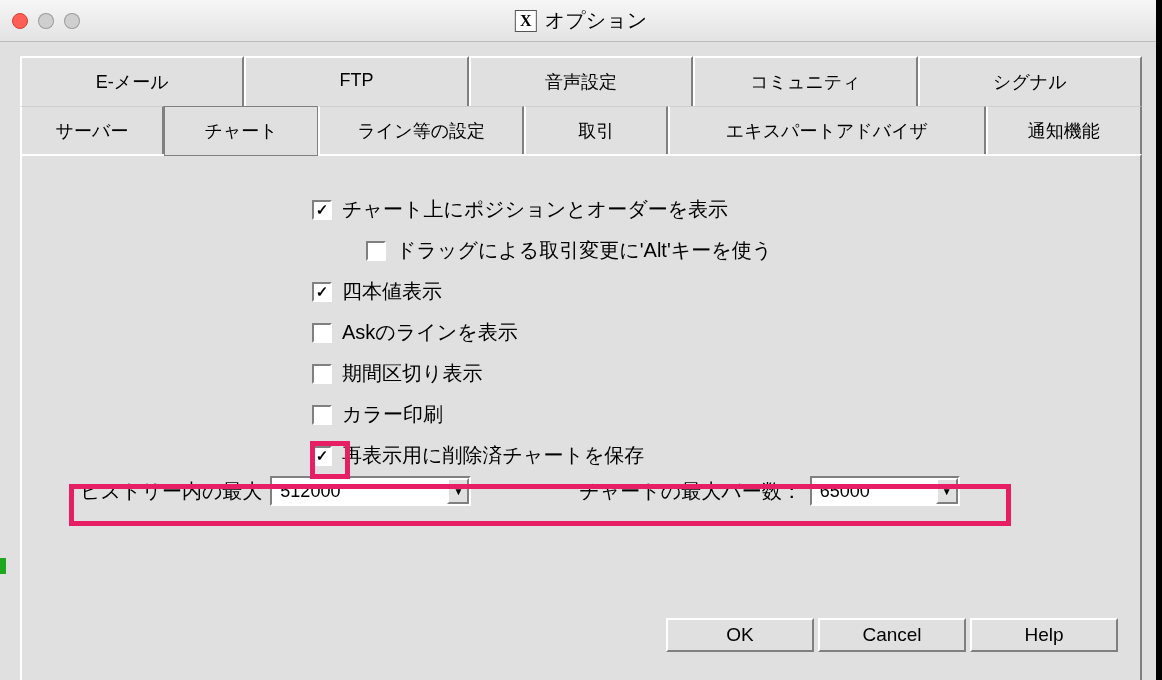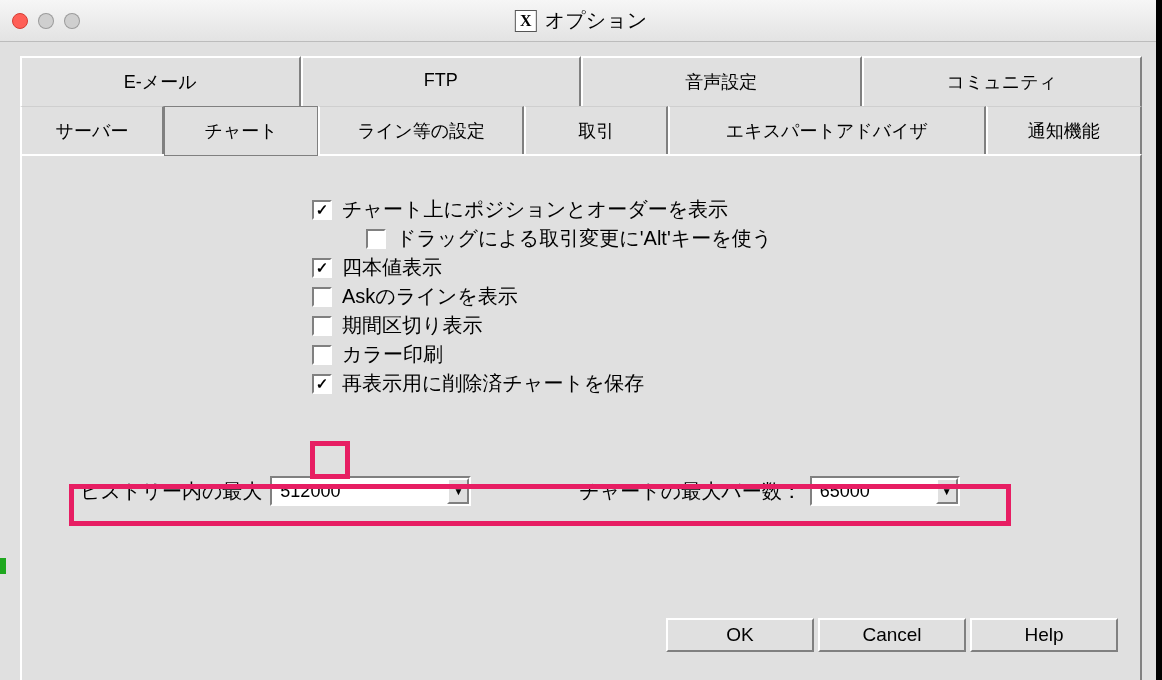--- a/index.html
+++ b/index.html
@@ -90,21 +90,21 @@
     margin-top: -2px;
     position: relative;
     padding-top: 40px;
   }
 
   
   .options-list {
     margin-left: 290px;
     display: flex;
     flex-direction: column;
-    gap: 2px;
+    gap: 14px;
   }
   .opt-row { display: flex; align-items: center; gap: 10px; font-size: 20px; }
   .opt-row.indent { margin-left: 54px; }
   .chk {
     width: 20px; height: 20px;
     background: #fff;
     border-top: 2px solid #808080;
     border-left: 2px solid #808080;
     border-right: 2px solid #fff;
     border-bottom: 2px solid #fff;
@@ -203,20 +203,21 @@
   </div>
 </div>
 
 <div class="tab-area">
 
   <div class="tab-row top">
     <div class="tab">E-メール</div>
     <div class="tab">FTP</div>
     <div class="tab">音声設定</div>
     <div class="tab">コミュニティ</div>
+    <div class="tab">シグナル</div>
   </div>
 
   <div class="tab-row bottom">
     <div class="tab" style="flex:1.0">サーバー</div>
     <div class="tab active" style="flex:1.1">チャート</div>
     <div class="tab" style="flex:1.5">ライン等の設定</div>
     <div class="tab" style="flex:1.0">取引</div>
     <div class="tab" style="flex:2.4">エキスパートアドバイザ</div>
     <div class="tab" style="flex:1.1">通知機能</div>
   </div>

